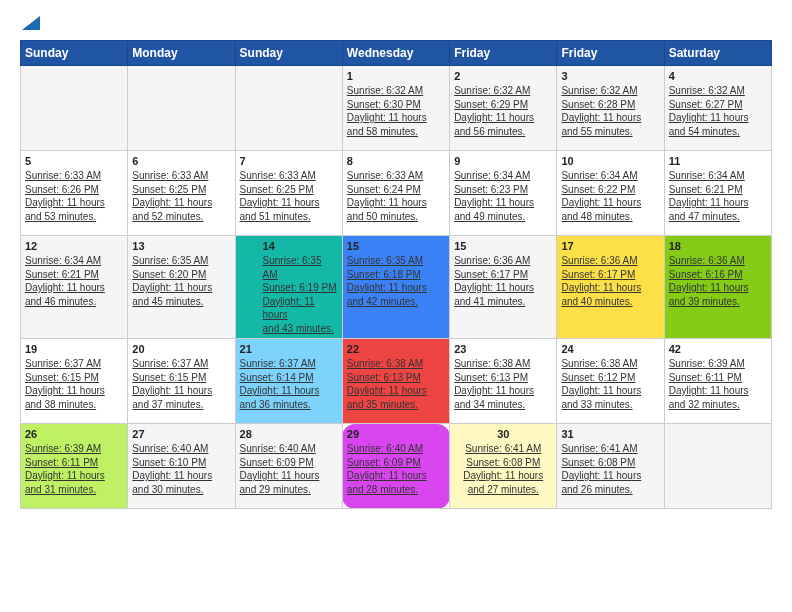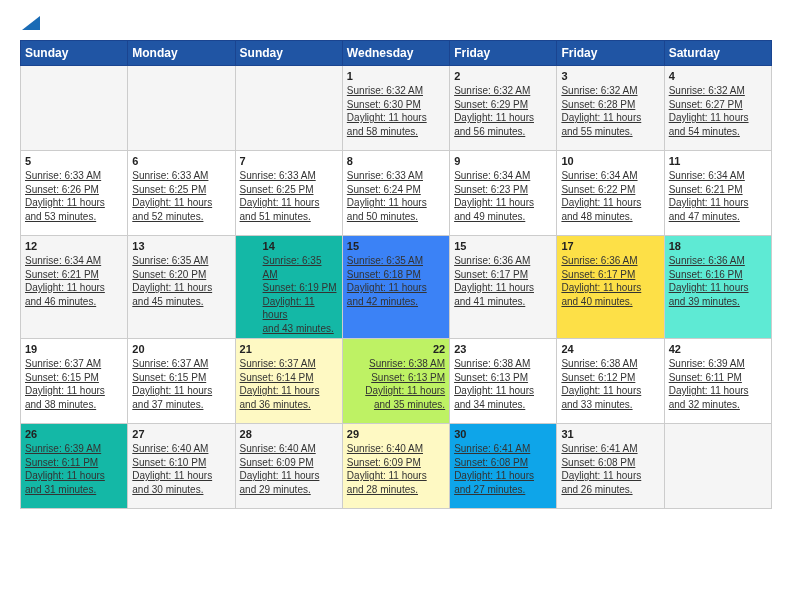--- a/index.html
+++ b/index.html
@@ -263,21 +263,21 @@
 Daylight: 11 hours
 and 41 minutes.</div>
           </td>
           <td style="background: #fde047;">
             <span class="day-num">17</span>
             <div class="day-info" style="white-space: pre-line;">Sunrise: 6:36 AM
 Sunset: 6:17 PM
 Daylight: 11 hours
 and 40 minutes.</div>
           </td>
-          <td style="background: #5eead4;">
+          <td style="background: #84cc16;">
             <span class="day-num">18</span>
             <div class="day-info" style="white-space: pre-line;">Sunrise: 6:36 AM
 Sunset: 6:16 PM
 Daylight: 11 hours
 and 39 minutes.</div>
           </td>
         </tr>
         <tr>
           <td style="background: rgb(255, 255, 255);">
             <span class="day-num">19</span>
@@ -286,28 +286,28 @@
 Daylight: 11 hours
 and 38 minutes.</div>
           </td>
           <td style="background: rgb(255, 255, 255);">
             <span class="day-num">20</span>
             <div class="day-info" style="white-space: pre-line;">Sunrise: 6:37 AM
 Sunset: 6:15 PM
 Daylight: 11 hours
 and 37 minutes.</div>
           </td>
-          <td style="background: #fef9c3;">
+          <td style="background: #7dd3fc;">
             <span class="day-num">21</span>
             <div class="day-info" style="white-space: pre-line;">Sunrise: 6:37 AM
 Sunset: 6:14 PM
 Daylight: 11 hours
 and 36 minutes.</div>
           </td>
-          <td style="background: #bef264; text-align: right;">
+          <td style="background: #ef4444;">
             <span class="day-num">22</span>
             <div class="day-info" style="white-space: pre-line;">Sunrise: 6:38 AM
 Sunset: 6:13 PM
 Daylight: 11 hours
 and 35 minutes.</div>
           </td>
           <td style="background: rgb(255, 255, 255);">
             <span class="day-num">23</span>
             <div class="day-info" style="white-space: pre-line;">Sunrise: 6:38 AM
 Sunset: 6:13 PM
@@ -323,49 +323,49 @@
           </td>
           <td style="background: rgb(255, 255, 255);">
             <span class="day-num">42</span>
             <div class="day-info" style="white-space: pre-line;">Sunrise: 6:39 AM
 Sunset: 6:11 PM
 Daylight: 11 hours
 and 32 minutes.</div>
           </td>
         </tr>
         <tr>
-          <td style="background: #14b8a6;">
+          <td style="background: #bef264;">
             <span class="day-num">26</span>
             <div class="day-info" style="white-space: pre-line;">Sunrise: 6:39 AM
 Sunset: 6:11 PM
 Daylight: 11 hours
 and 31 minutes.</div>
           </td>
           <td style="background: rgb(245, 245, 245);">
             <span class="day-num">27</span>
             <div class="day-info" style="white-space: pre-line;">Sunrise: 6:40 AM
 Sunset: 6:10 PM
 Daylight: 11 hours
 and 30 minutes.</div>
           </td>
           <td style="background: rgb(245, 245, 245);">
             <span class="day-num">28</span>
             <div class="day-info" style="white-space: pre-line;">Sunrise: 6:40 AM
 Sunset: 6:09 PM
 Daylight: 11 hours
 and 29 minutes.</div>
           </td>
-          <td style="background: #fef9c3;">
+          <td style="background: #d946ef; border-radius: 13px;">
             <span class="day-num">29</span>
             <div class="day-info" style="white-space: pre-line;">Sunrise: 6:40 AM
 Sunset: 6:09 PM
 Daylight: 11 hours
 and 28 minutes.</div>
           </td>
-          <td style="background: #0ea5e9;">
+          <td style="background: #fef9c3; text-align: center;">
             <span class="day-num">30</span>
             <div class="day-info" style="white-space: pre-line;">Sunrise: 6:41 AM
 Sunset: 6:08 PM
 Daylight: 11 hours
 and 27 minutes.</div>
           </td>
           <td style="background: rgb(245, 245, 245);">
             <span class="day-num">31</span>
             <div class="day-info" style="white-space: pre-line;">Sunrise: 6:41 AM
 Sunset: 6:08 PM

